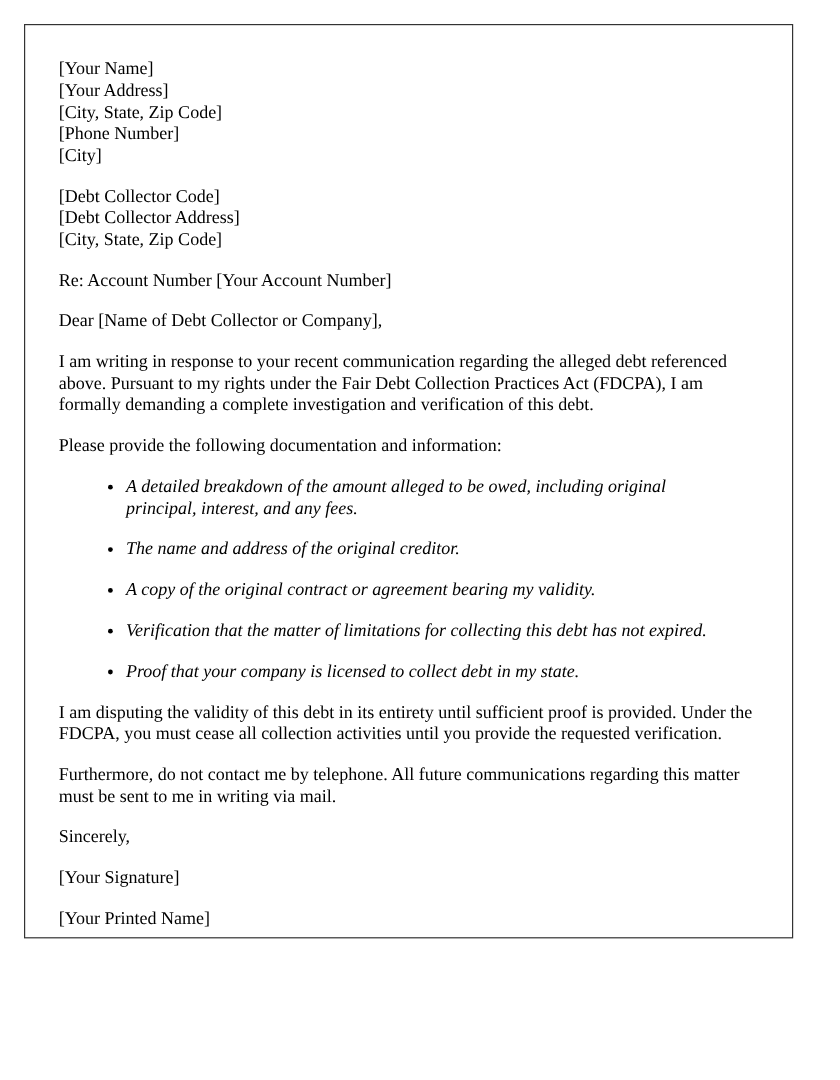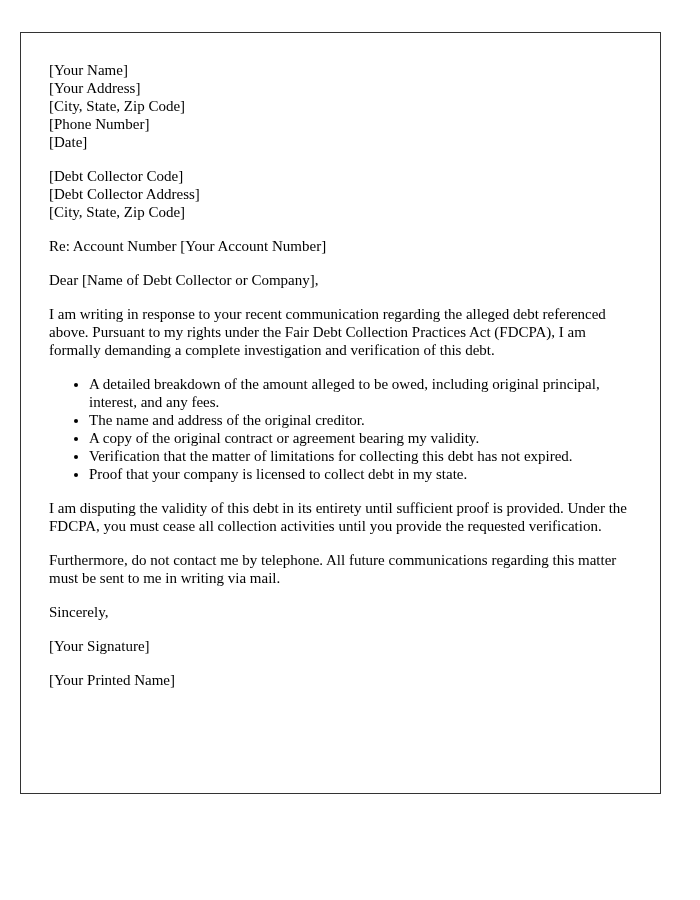--- a/index.html
+++ b/index.html
@@ -1,59 +1,60 @@
 <!DOCTYPE html>
 <html><head>
 <meta charset="utf-8">
 <style>
   html, body { margin: 0; padding: 0; background: #ffffff; }
   body { width: 700px; height: 900px; position: relative; }
   .letter {
     position: absolute;
-    left: 20px; top: 32px;
+    left: 20px; top: 20px;
     width: 582px;
     height: 732px;
     border: 1px solid #333333;
     padding: 28px 29px 0 28px;
     font-family: "Liberation Serif", serif;
     font-size: 15px;
     line-height: 18px;
     color: #000000;
   }
   .block { margin: 0 0 16px 0; }
   .block div { margin: 0; }
   p { margin: 0 0 16px 0; }
   ul { margin: 0 0 16px 0; padding-left: 40px; }
-  ul li { margin: 0; }
+  ul li { margin: 16px; font-style: italic; }
 </style>
 </head>
 <body>
 
 <div class="letter">
 
   <div class="block">
     <div>[Your Name]</div>
     <div>[Your Address]</div>
     <div>[City, State, Zip Code]</div>
     <div>[Phone Number]</div>
-    <div>[Date]</div>
+    <div>[City]</div>
   </div>
 
   <div class="block">
     <div>[Debt Collector Code]</div>
     <div>[Debt Collector Address]</div>
     <div>[City, State, Zip Code]</div>
   </div>
 
   <p>Re: Account Number [Your Account Number]</p>
 
   <p>Dear [Name of Debt Collector or Company],</p>
 
   <p>I am writing in response to your recent communication regarding the alleged debt referenced above. Pursuant to my rights under the Fair Debt Collection Practices Act (FDCPA), I am formally demanding a complete investigation and verification of this debt.</p>
 
+  <p>Please provide the following documentation and information:</p>
 
   <ul>
     <li>A detailed breakdown of the amount alleged to be owed, including original principal, interest, and any fees.</li>
     <li>The name and address of the original creditor.</li>
     <li>A copy of the original contract or agreement bearing my validity.</li>
     <li>Verification that the matter of limitations for collecting this debt has not expired.</li>
     <li>Proof that your company is licensed to collect debt in my state.</li>
   </ul>
 
   <p>I am disputing the validity of this debt in its entirety until sufficient proof is provided. Under the FDCPA, you must cease all collection activities until you provide the requested verification.</p>

